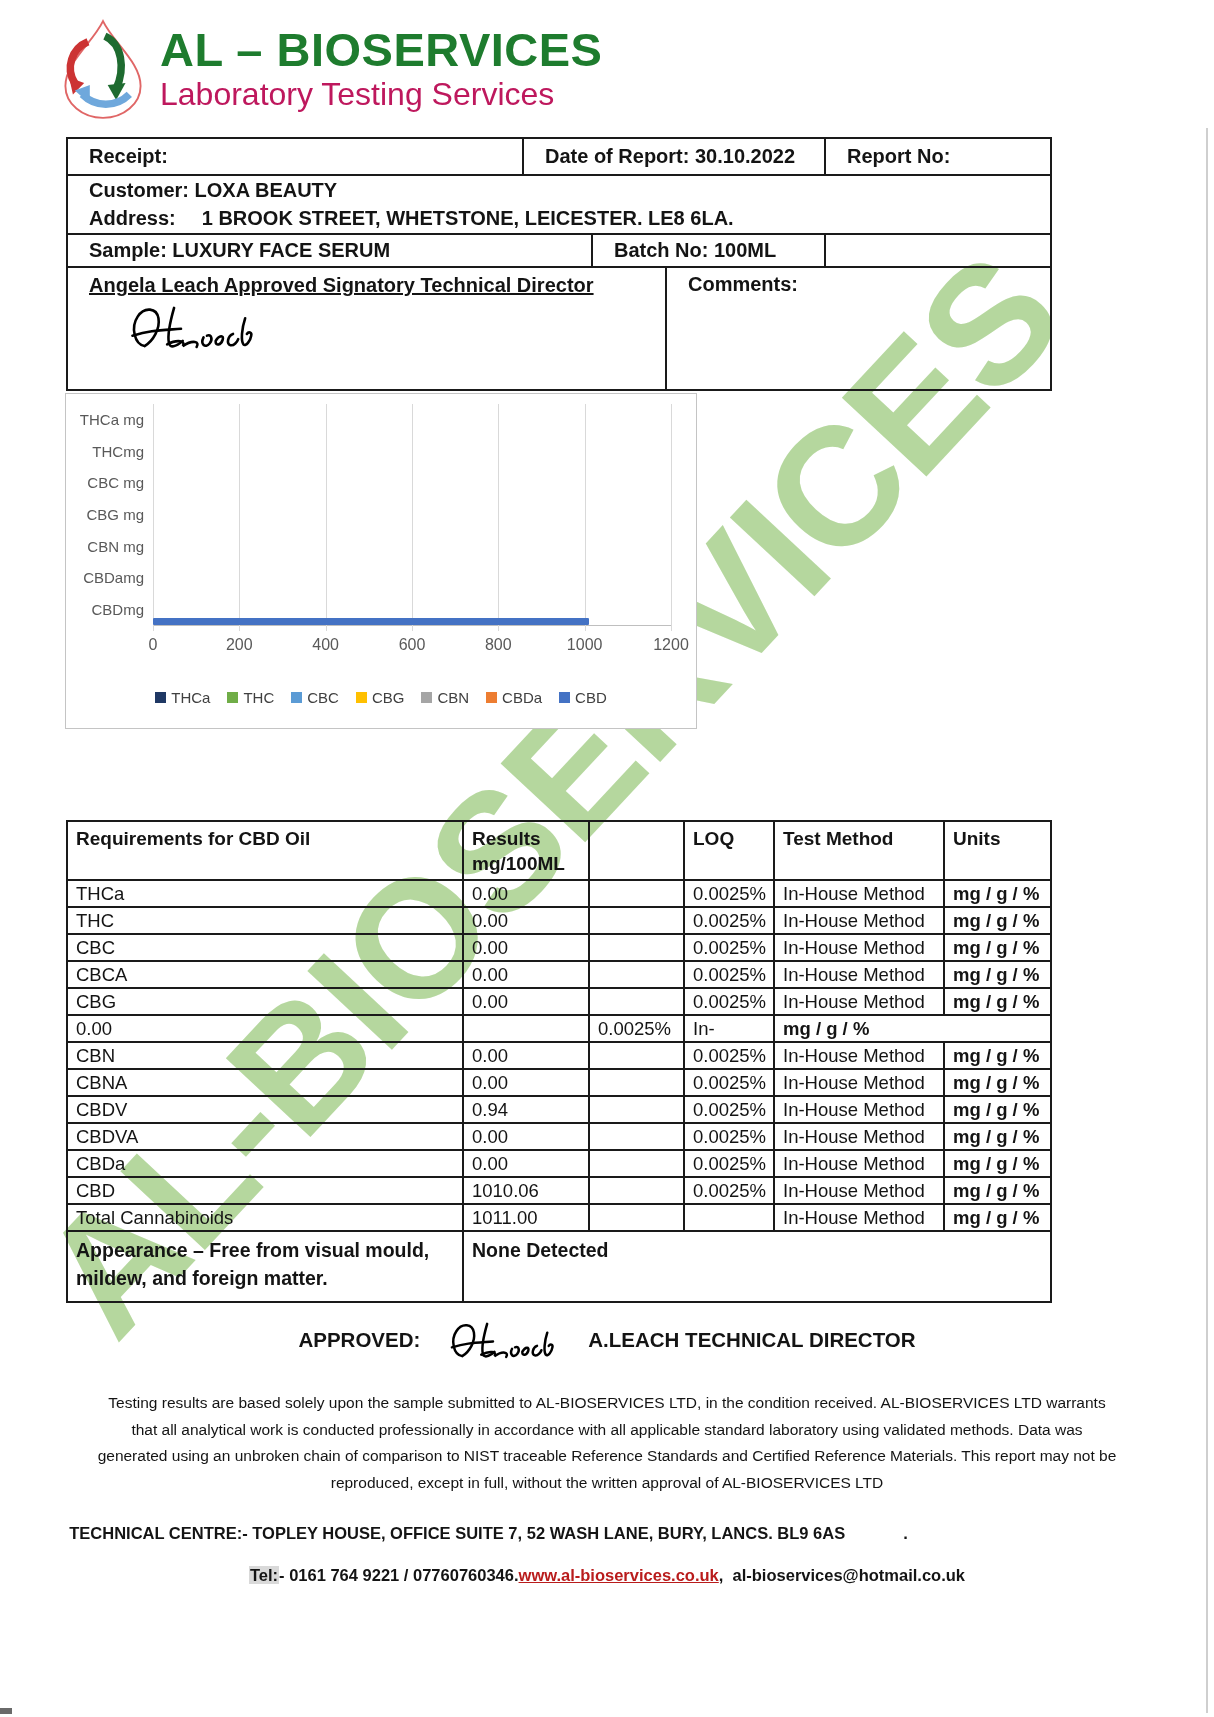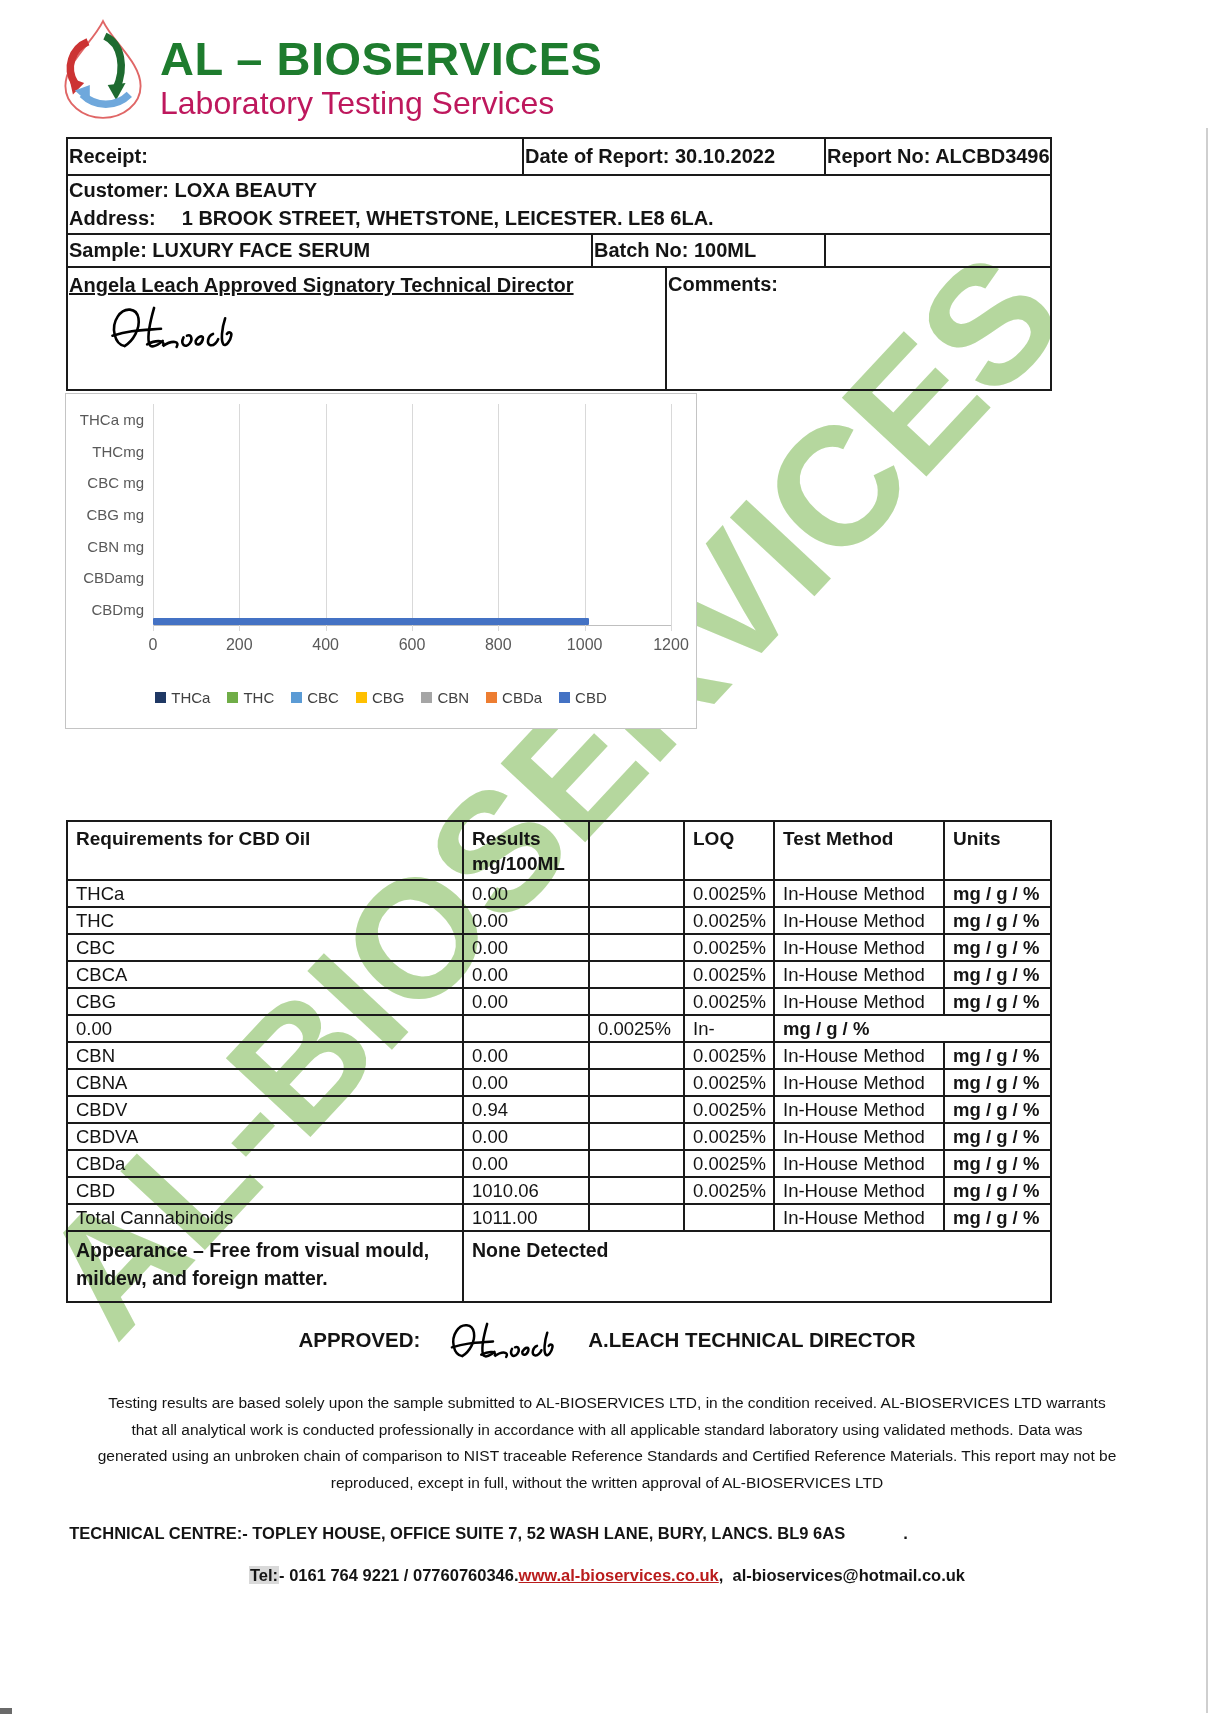--- a/index.html
+++ b/index.html
@@ -3,31 +3,31 @@
 <meta charset="utf-8">
 <style>
   html,body{margin:0;padding:0;background:#e8e8e8;}
   .page{position:relative;width:1214px;height:1717px;background:#ffffff;margin:0 auto;
         font-family:"Liberation Sans",sans-serif;color:#141414;overflow:hidden;}
   
   .watermark{position:absolute;left:-150px;top:680px;width:1400px;height:230px;z-index:0;
     font-size:168px;font-weight:bold;letter-spacing:-2px;text-align:center;line-height:230px;
     transform:rotate(-47deg);opacity:.85;white-space:nowrap;pointer-events:none;}
   
-  .logo{position:absolute;left:56px;top:16px;display:flex;align-items:flex-end;z-index:1;}
+  .logo{position:absolute;left:56px;top:16px;display:flex;align-items:center;z-index:1;}
   .logo-icon{width:94px;height:106px;}
   .brand{margin-left:10px;}
   .brand-title{font-size:47px;font-weight:800;color:#1e7c2e;letter-spacing:.5px;line-height:1.05;}
   .brand-sub{font-size:32px;font-weight:400;color:#be185d;margin-top:2px;}
   
   .itable{position:absolute;left:66px;top:137px;width:982px;border:2px solid #1a1a1a;
           font-weight:bold;font-size:20px;z-index:1;background:transparent;}
   .irow{display:grid;border-top:2px solid #1a1a1a;}
   .irow:first-child{border-top:none;}
-  .irow>div{padding-left:1px;border-right:2px solid #1a1a1a;overflow:hidden;}
+  .irow>div{padding-left:21px;border-right:2px solid #1a1a1a;overflow:hidden;}
   .irow>div:last-child{border-right:none;}
   .rowA{grid-template-columns:456px 302px auto;height:35px;}
   .rowA>div{line-height:34px;}
   .rowBC{grid-template-columns:auto;height:57px;}
   .rowBC .line{line-height:28px;}
   .addr-val{margin-left:26px;}
   .rowD{grid-template-columns:525px 233px auto;height:31px;}
   .rowD>div{line-height:30px;}
   .rowE{grid-template-columns:599px auto;height:121px;}
   .sigcell{padding-top:4px;line-height:27px;text-decoration:underline;}

